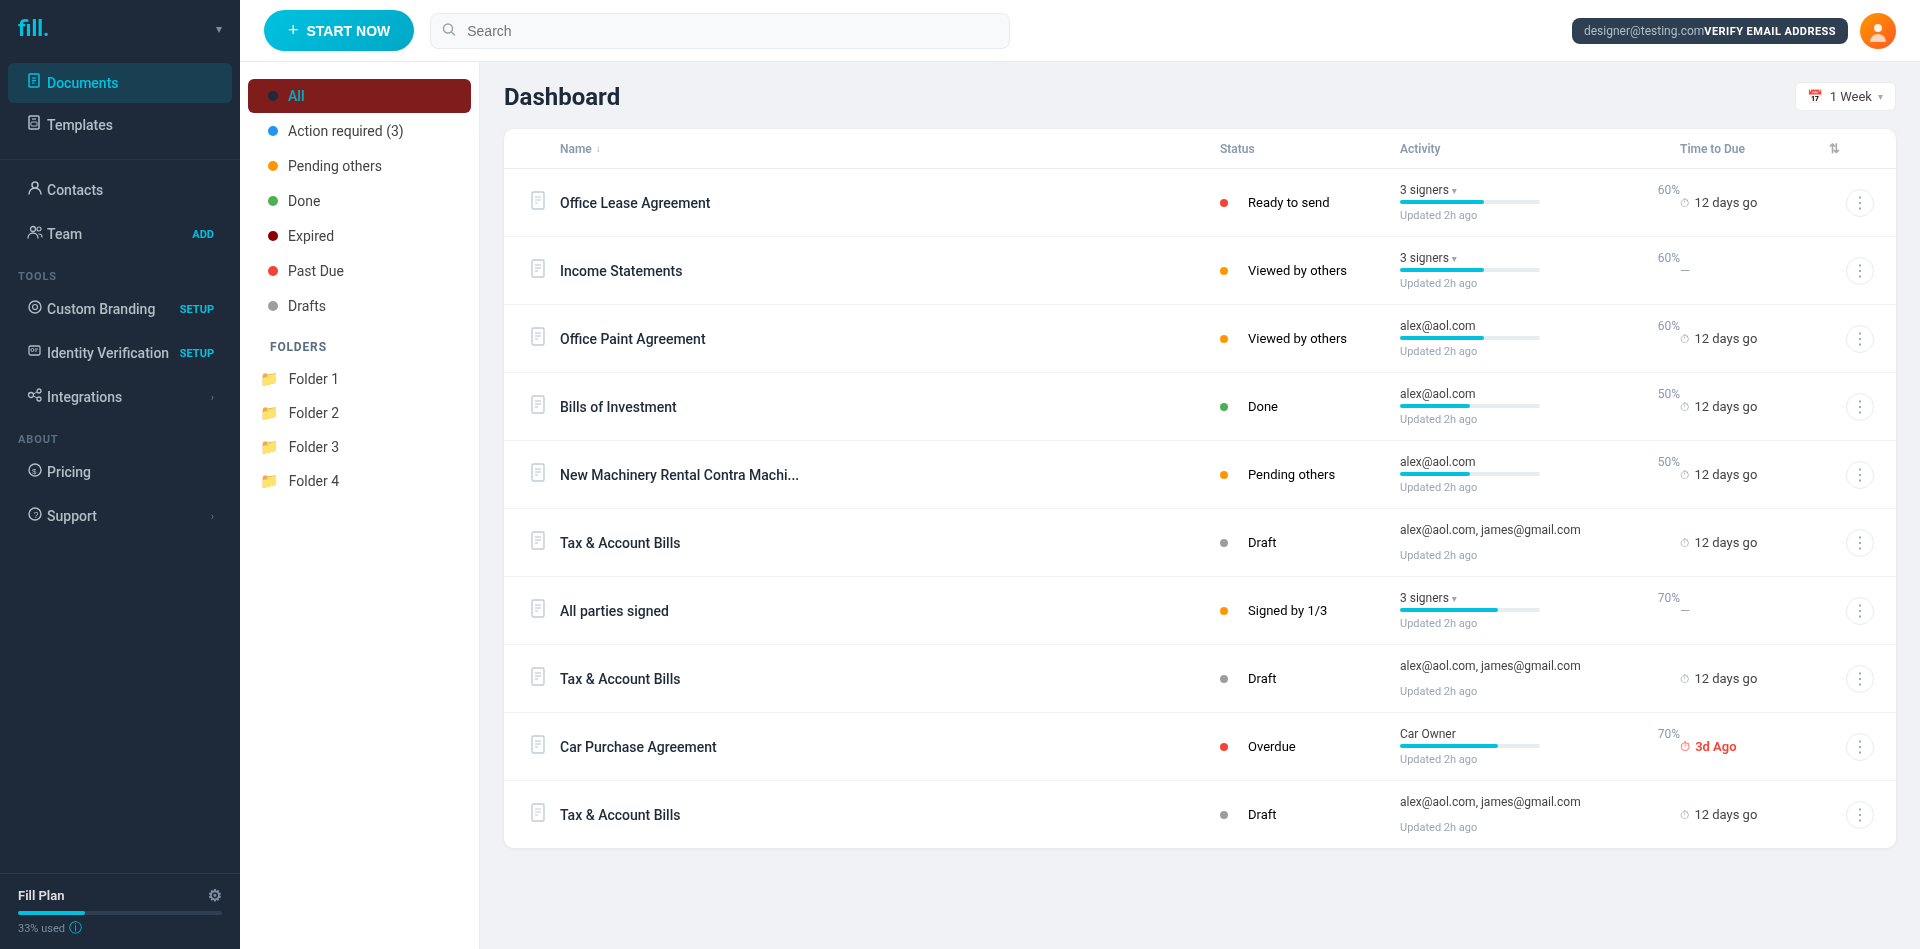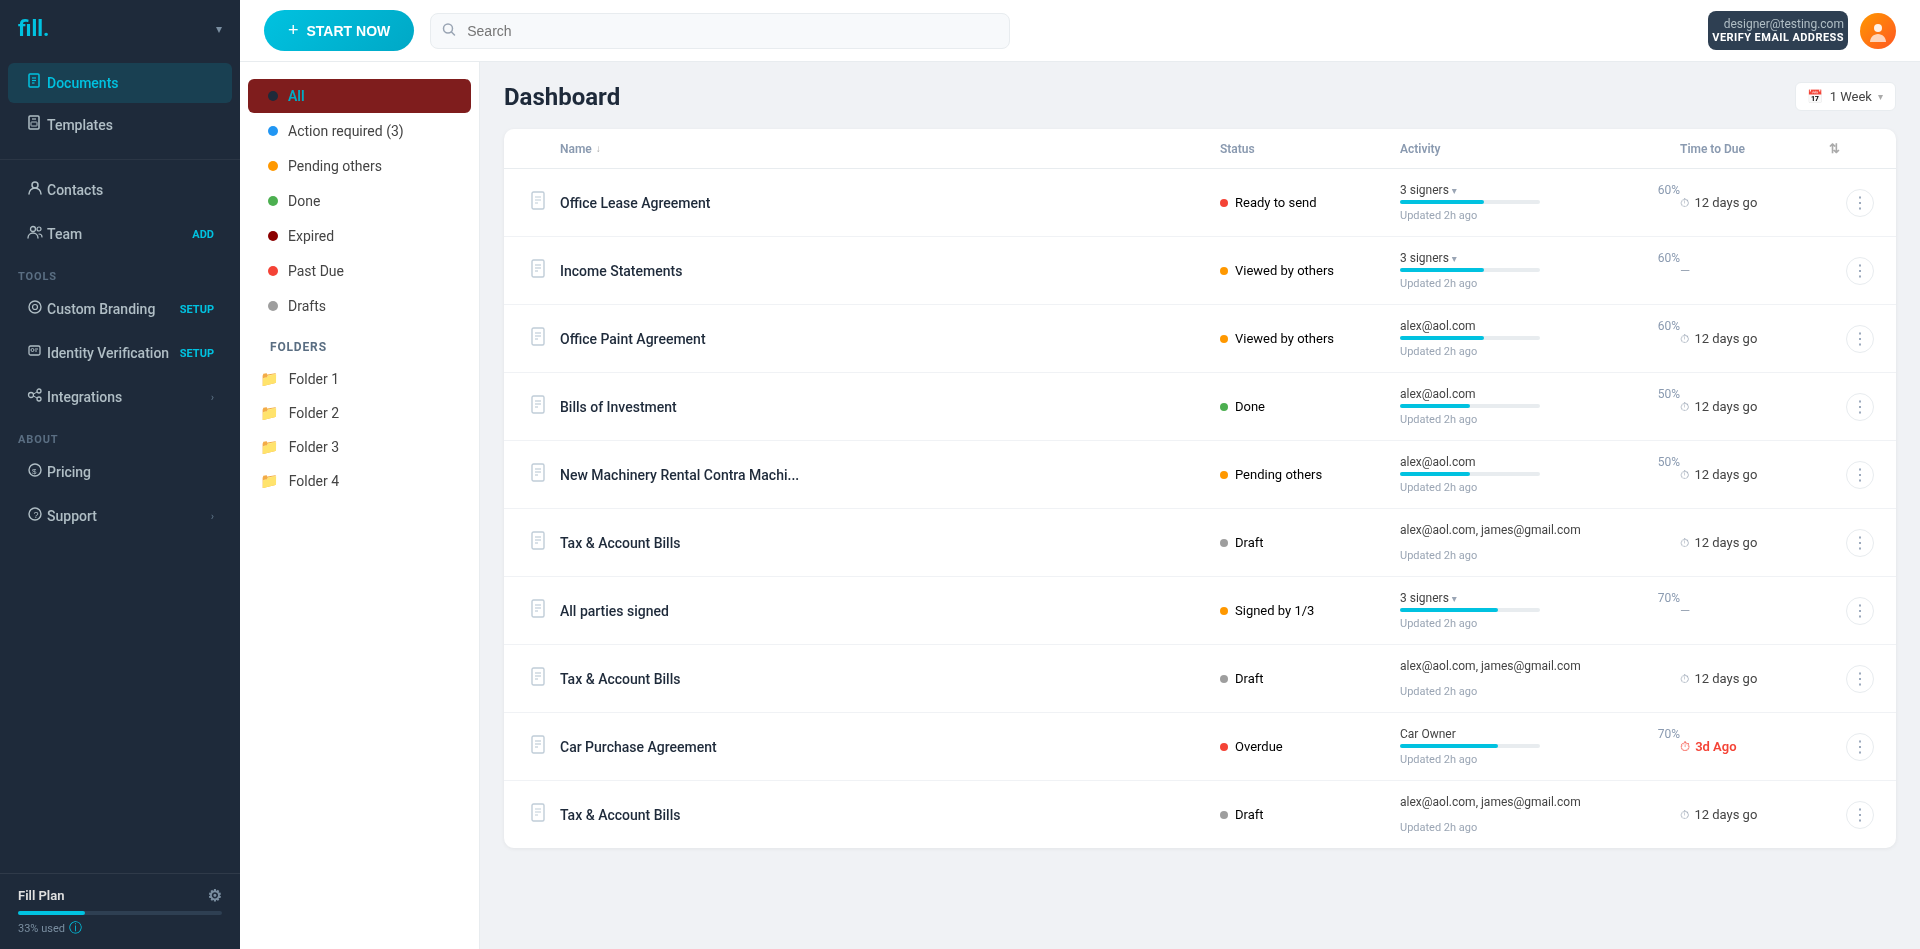--- a/index.html
+++ b/index.html
@@ -30,21 +30,21 @@
     
     #main { flex: 1; display: flex; flex-direction: column; overflow: hidden; }
 
     
     #topbar { background: #fff; padding: 10px 24px; display: flex; align-items: center; gap: 16px; border-bottom: 1px solid #e8ecef; }
     .start-now-btn { background: linear-gradient(135deg, #00c2e0, #00a8c6); color: #fff; border: none; border-radius: 24px; padding: 10px 24px; font-size: 14px; font-weight: 700; cursor: pointer; display: flex; align-items: center; gap: 8px; white-space: nowrap; }
     .search-wrap { flex: 1; max-width: 580px; position: relative; }
     .search-icon-wrap { position: absolute; left: 12px; top: 50%; transform: translateY(-50%); color: #9aa5b4; font-size: 14px; }
     .search-input { width: 100%; padding: 9px 14px 9px 36px; border: 1px solid #e8ecef; border-radius: 8px; font-size: 14px; color: #444; background: #f7f9fb; outline: none; }
     .topbar-right { margin-left: auto; display: flex; align-items: center; gap: 12px; }
-    .email-verify-wrap { display: flex; flex-direction: column; align-items: flex-end; background: #2e3f52; border-radius: 8px; padding: 6px 4px; cursor: pointer; }
+    .email-verify-wrap { display: flex; align-items: flex-end; background: #2e3f52; border-radius: 8px; padding: 6px 12px; cursor: pointer; }
     .email-text { font-size: 12px; color: #b0bec5; }
     .verify-btn { font-size: 11px; font-weight: 700; color: #fff; letter-spacing: 0.04em; }
     .avatar-wrap { width: 36px; height: 36px; border-radius: 50%; background: linear-gradient(135deg, #ff9800, #ff5722); display: flex; align-items: center; justify-content: center; color: #fff; font-weight: 700; font-size: 14px; overflow: hidden; }
 
     
     #content { display: flex; flex: 1; overflow: hidden; }
 
     
     #left-panel { width: 240px; min-width: 240px; background: #fff; border-right: 1px solid #e8ecef; padding: 16px 0; overflow-y: auto; }
     .filter-item { display: flex; align-items: center; padding: 9px 20px; cursor: pointer; gap: 10px; font-size: 14px; color: #444; border-radius: 6px; margin: 1px 8px; }
@@ -70,21 +70,21 @@
 
     
     .doc-table { background: #fff; border-radius: 10px; overflow: hidden; box-shadow: 0 1px 4px rgba(0,0,0,0.06); }
     .table-header { display: grid; grid-template-columns: 40px 1fr 180px 280px 160px 40px; align-items: center; padding: 12px 16px; border-bottom: 1px solid #e8ecef; }
     .col-header { font-size: 12px; font-weight: 600; color: #8a9ab0; text-transform: none; display: flex; align-items: center; gap: 4px; }
     .col-sort { font-size: 10px; color: #aaa; }
     .table-row { display: grid; grid-template-columns: 40px 1fr 180px 280px 160px 40px; align-items: center; padding: 14px 16px; border-bottom: 1px solid #f0f2f5; cursor: pointer; }
     .table-row:last-child { border-bottom: none; }
     .doc-icon { color: #b0bec5; font-size: 18px; text-align: center; }
     .doc-name { font-size: 14px; font-weight: 500; color: #1e2a3a; }
-    .status-cell { display: flex; align-items: center; gap: 7px; font-size: 13px; }
+    .status-cell { display: flex; align-items: center; gap: 20px; font-size: 13px; }
     .status-dot { width: 8px; height: 8px; border-radius: 50%; flex-shrink: 0; }
     .status-dot.ready { background: #f44336; }
     .status-dot.viewed { background: #ff9800; }
     .status-dot.done { background: #4caf50; }
     .status-dot.pending { background: #ff9800; }
     .status-dot.draft { background: #9e9e9e; }
     .status-dot.signed { background: #ff9800; }
     .status-dot.overdue { background: #f44336; }
     .activity-cell { display: flex; flex-direction: column; gap: 3px; }
     .activity-top { display: flex; align-items: center; justify-content: space-between; font-size: 12px; color: #444; }

